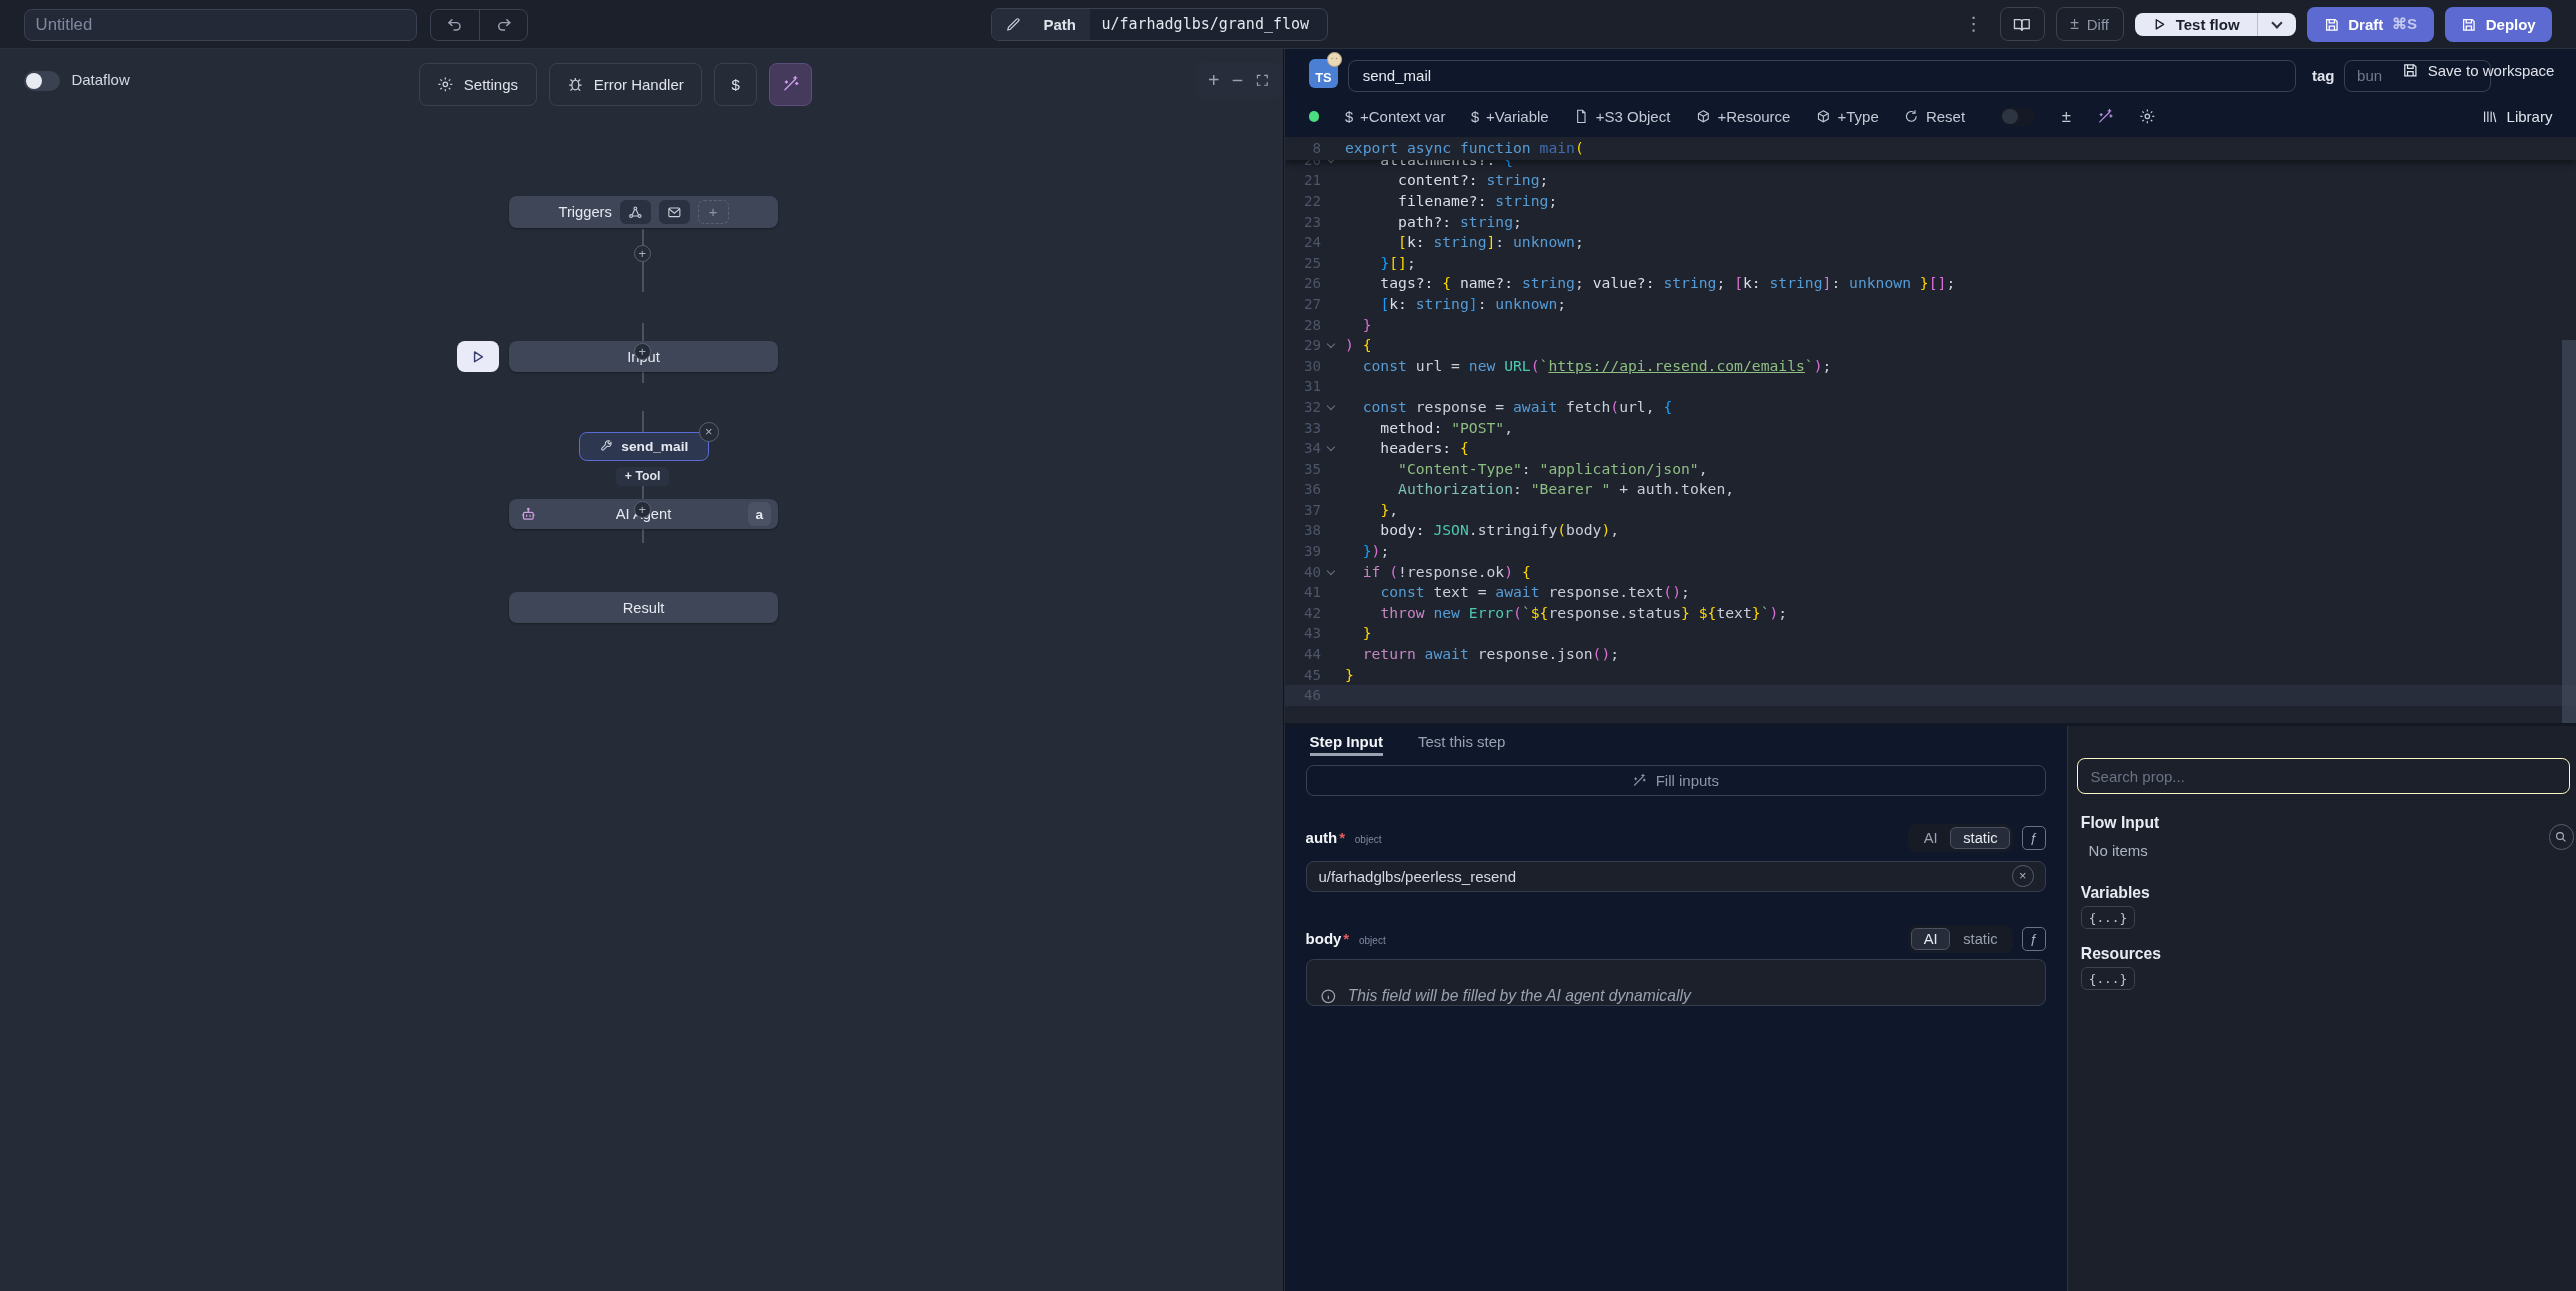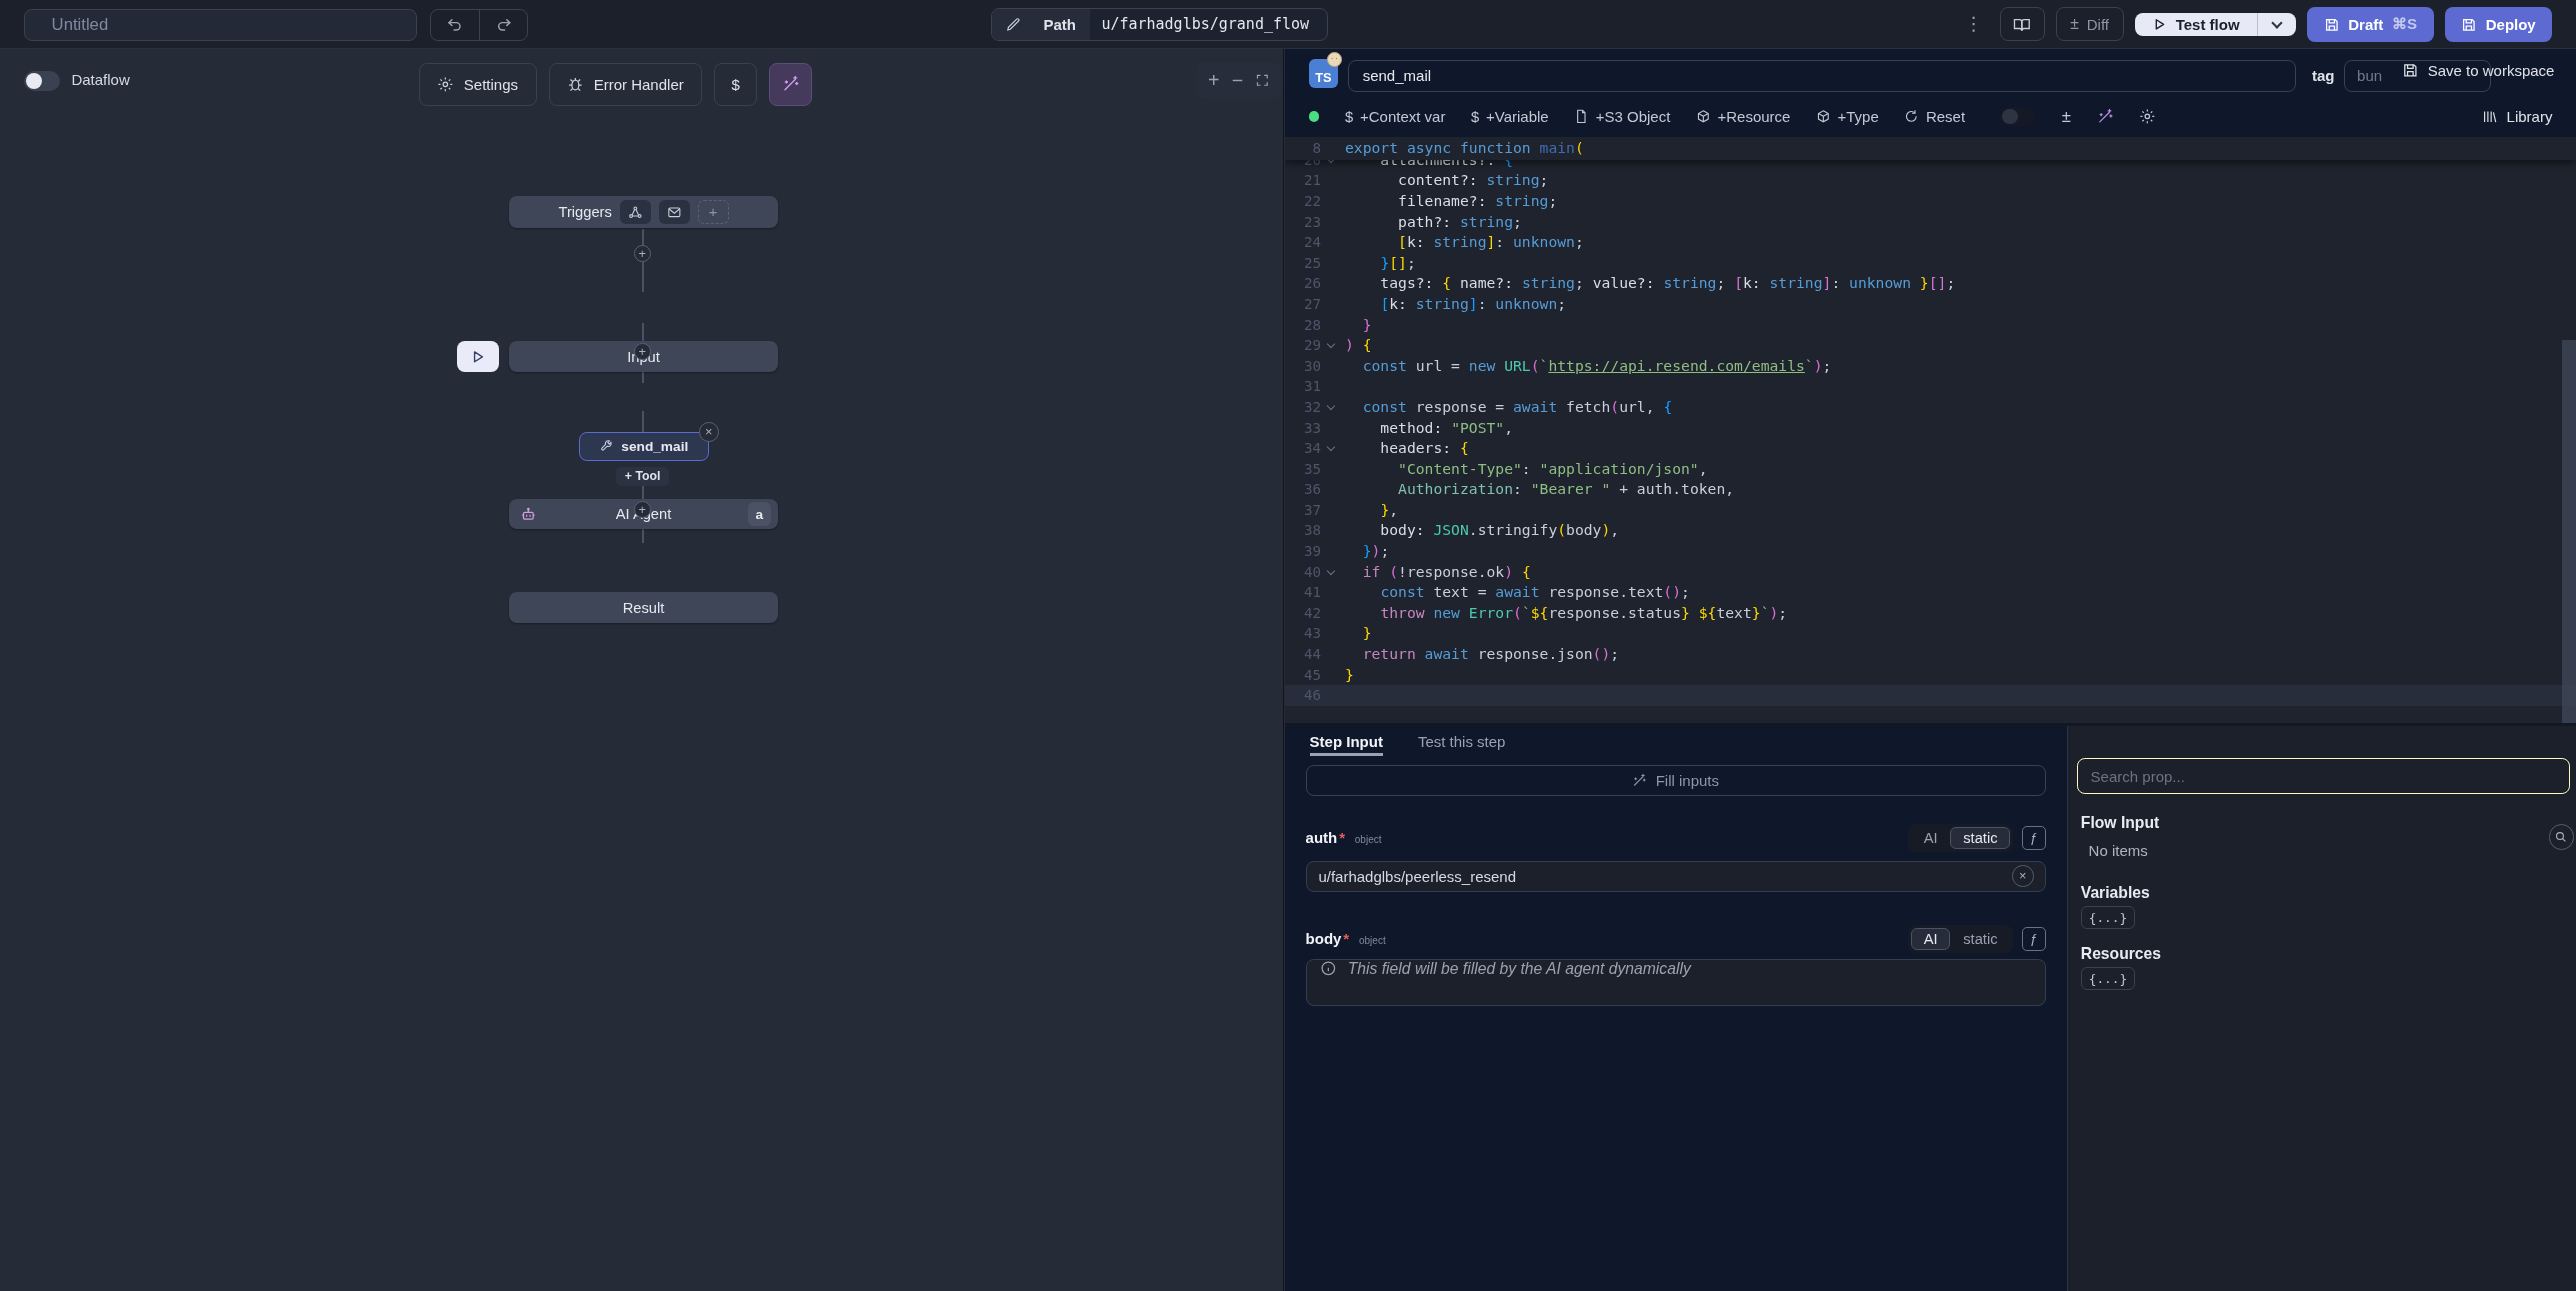--- a/index.html
+++ b/index.html
@@ -14,21 +14,21 @@
 
   
   .topbar {
     position:absolute; left:0; top:0; width:2576px; height:49px;
     background:#1b202b; border-bottom:1px solid #2a303c;
     display:flex; align-items:center;
   }
   .name-input {
     position:absolute; left:23.6px; top:8.8px; width:393px; height:32px;
     background:#232936; border:1px solid #3a4150; border-radius:7.9px;
-    color:#e6e9f0; padding:0 27px; font-size:16.7px; font-family:inherit;
+    color:#e6e9f0; padding:0 11px; font-size:16.7px; font-family:inherit;
   }
   .name-input::placeholder { color:#8089a0; }
   .undoredo {
     position:absolute; left:430px; top:8.8px; height:32px;
     display:flex; border:1px solid #3a4150; border-radius:7.9px; overflow:hidden;
   }
   .undoredo .seg {
     width:48px; display:flex; align-items:center; justify-content:center;
     color:#9aa1b0; cursor:pointer;
   }
@@ -244,21 +244,21 @@
     background:#1b202a; border:1px solid #363e4e; border-radius:7.9px;
     color:#d5dae3; padding:0 11.8px; font-size:15px; font-family:inherit;
   }
   .clear-x {
     position:absolute; width:21.6px; height:21.6px; border-radius:50%; border:1.5px solid #565e70;
     color:#aab1c0; display:flex; align-items:center; justify-content:center; font-size:12.8px; cursor:pointer;
   }
   .msg-box {
     position:absolute; left:20.6px; width:740px; height:47px;
     background:#1b202a; border:1px solid #363e4e; border-radius:7.9px;
-    display:flex; align-items:flex-start; gap:10.8px; padding:0 13.7px;
+    display:flex; align-items:flex-end; gap:10.8px; padding:0 13.7px;
     color:#9aa1b0; font-style:italic; font-size:15.7px;
   }
 
   .side-col { flex:1; background:#1b202b; border-left:1px solid #2e3440; position:relative; padding:0 15.7px; }
   .side-search {
     position:absolute; left:8.8px; top:32px; width:493px; height:36px;
     background:transparent; border:1px solid #fef9c3; border-radius:7.9px;
     color:#d5dae3; padding:0 12.8px; font-size:15px; font-family:inherit;
   }
   .side-search::placeholder { color:#6b7385; }

